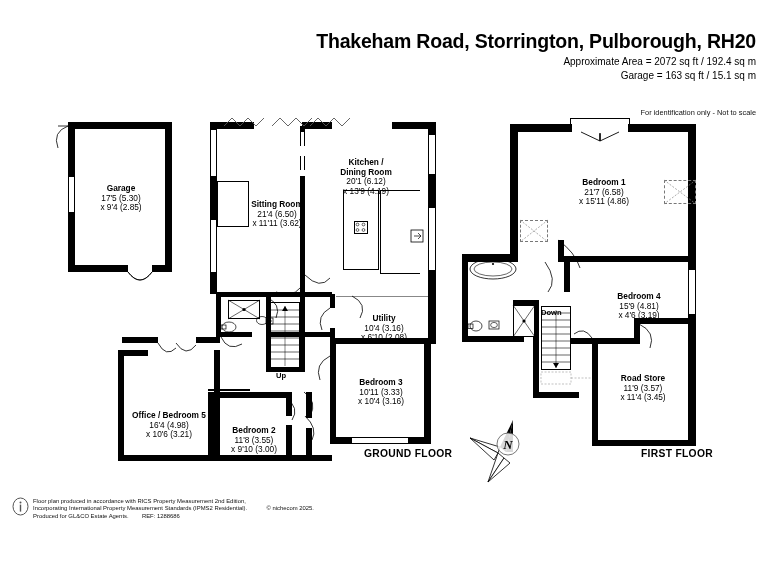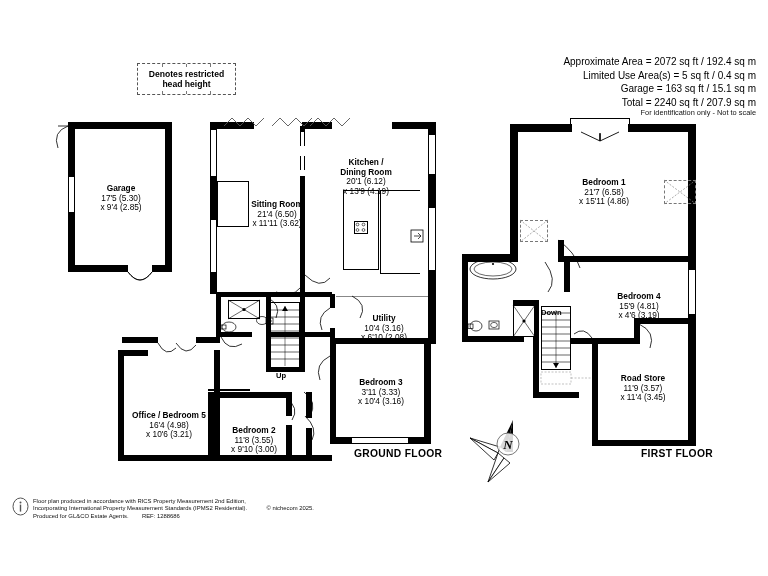--- a/index.html
+++ b/index.html
@@ -56,38 +56,28 @@
 
   
   .footer{position:absolute;left:33px;top:498px;font-size:5.9px;line-height:7.4px;color:#111;width:330px;}
   .foot-ico{position:absolute;left:12px;top:497px;width:17px;height:19px;}
 </style>
 </head>
 <body>
 
 <div class="page">
 
+  <div class="title">Thakeham Road, Storrington, Pulborough, RH20</div>
 
   <div class="areas">
     <div>Approximate Area = 2072 sq ft / 192.4 sq m</div>
-    <div>Limited Use Area(s) = 5 sq ft / 0.4 sq m</div>
     <div>Garage = 163 sq ft / 15.1 sq m</div>
-    <div>Total = 2240 sq ft / 207.9 sq m</div>
   </div>
   <div class="ident">For identification only - Not to scale</div>
 
-  <div class="legend">
-    <div class="hatchcell" style="left:24px"></div>
-    <div class="hatchcell" style="left:48px"></div>
-    <div class="hatchcell" style="left:72px"></div>
-    <div style="position:relative;z-index:2;background:#fff;padding:0 2px;">
-      <span>Denotes restricted</span><br>
-      <span>head height</span>
-    </div>
-  </div>
 
   <div>
 
     <div class="w" style="left:68px;top:122px;width:104px;height:7px;"></div>
     <div class="w" style="left:68px;top:122px;width:7px;height:30px;"></div>
     <div class="w" style="left:68px;top:152px;width:7px;height:25px;"></div>
     <div class="winv" style="left:68px;top:177px;width:7px;height:35px;"></div>
     <div class="w" style="left:68px;top:212px;width:7px;height:60px;"></div>
     <div class="w" style="left:165px;top:122px;width:7px;height:150px;"></div>
     <div class="w" style="left:68px;top:265px;width:60px;height:7px;"></div>
@@ -170,21 +160,21 @@
 
     <div class="w" style="left:424px;top:344px;width:7px;height:100px;"></div>
     <div class="w" style="left:336px;top:437px;width:95px;height:7px;"></div>
     <div class="win" style="left:352px;top:437px;width:56px;height:7px;"></div>
     <div class="w" style="left:330px;top:344px;width:6px;height:100px;"></div>
     <svg width="768" height="576">
       <path d="M 330 356 Q 314 364 320 380" fill="none" stroke="#000" stroke-width="0.8"></path>
     </svg>
     <div class="lbl" style="left:336px;top:378px;width:90px;">
       <b>Bedroom 3</b>
-      <span>3'11 (3.33)</span>
+      <span>10'11 (3.33)</span>
       <span>x 10'4 (3.16)</span>
     </div>
 
     <div class="w" style="left:216px;top:292px;width:116px;height:5px;"></div>
     <div class="w" style="left:216px;top:292px;width:5px;height:45px;"></div>
     <div class="w" style="left:216px;top:332px;width:36px;height:5px;"></div>
     <div class="w" style="left:266px;top:297px;width:5px;height:40px;"></div>
     <div class="w" style="left:266px;top:332px;width:66px;height:5px;"></div>
     <div class="outline" style="left:228px;top:300px;width:32px;height:19px;"></div>
     <svg width="768" height="576">
@@ -251,21 +241,21 @@
     <div class="lbl" style="left:208px;top:426px;width:92px;">
       <b>Bedroom 2</b>
       <span>11'8 (3.55)</span>
       <span>x 9'10 (3.00)</span>
     </div>
 
     <div class="w" style="left:306px;top:392px;width:6px;height:26px;"></div>
     <div class="w" style="left:306px;top:428px;width:6px;height:32px;"></div>
     <div class="w" style="left:292px;top:455px;width:40px;height:6px;"></div>
 
-    <div class="floorlabel" style="left:354px;top:448px;">GROUND FLOOR</div>
+    <div class="floorlabel" style="left:364px;top:448px;">GROUND FLOOR</div>
   </div>
 
   <div>
 
     <div class="w" style="left:510px;top:124px;width:62px;height:8px;"></div>
     <div class="w" style="left:628px;top:124px;width:68px;height:8px;"></div>
     <div class="thin" style="left:570px;top:118px;width:60px;height:1.3px;"></div>
     <div class="thin" style="left:570px;top:118px;width:1.3px;height:7px;"></div>
     <div class="thin" style="left:629px;top:118px;width:1.3px;height:7px;"></div>
     <svg width="768" height="576">

